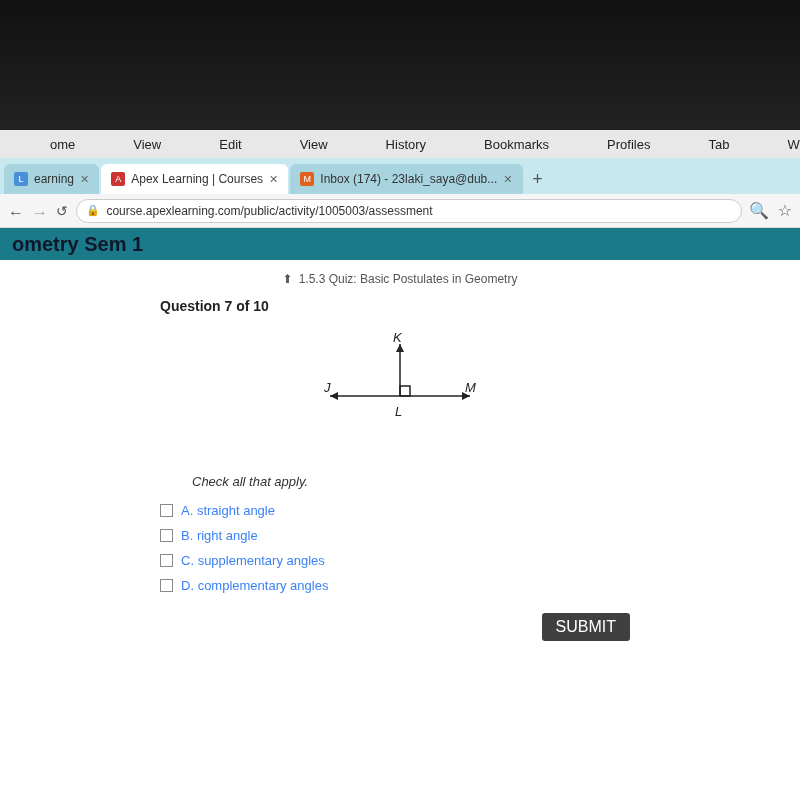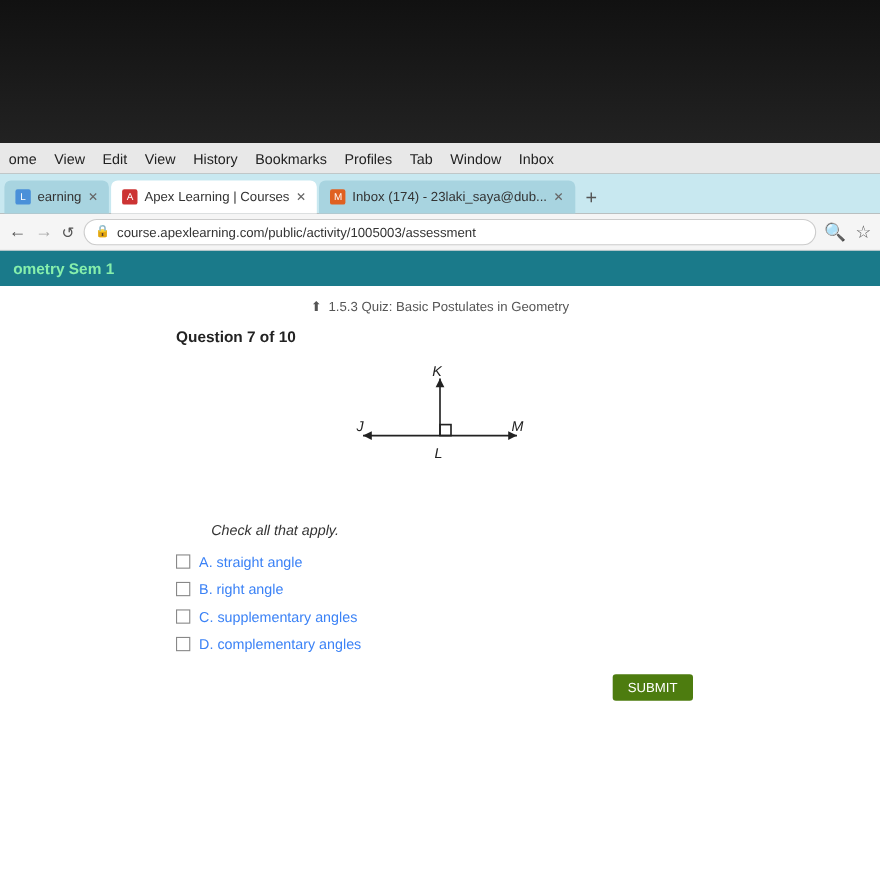--- a/index.html
+++ b/index.html
@@ -24,20 +24,21 @@
       display: flex;
       align-items: center;
       padding: 0 8px;
       gap: 16px;
       font-size: 13px;
       color: #222;
     }
 
     .menu-bar span {
       cursor: pointer;
+      margin-left: 42px;
     }
 
     
     .tab-bar {
       background: #c8e8f0;
       height: 36px;
       display: flex;
       align-items: flex-end;
       padding: 0 4px;
       gap: 2px;
@@ -144,22 +145,22 @@
     
     .breadcrumb-bar {
       background: #1a7a8a;
       height: 32px;
       display: flex;
       align-items: center;
       padding: 0 12px;
     }
 
     .breadcrumb-text {
-      color: #86efac;
-      font-size: 14px;
+      color: #0f172a;
+      font-size: 20px;
       font-weight: bold;
     }
 
     
     .main-content {
       background: white;
       flex: 1;
       height: calc(800px - 130px - 28px - 36px - 34px - 32px);
       overflow-y: auto;
       padding: 12px 0;
@@ -233,26 +234,26 @@
     }
 
     .submit-area {
       display: flex;
       justify-content: flex-end;
       margin-top: 20px;
       padding-right: 10px;
     }
 
     .submit-btn {
-      background: #4d7c0f;
+      background: #404040;
       color: white;
       border: none;
       border-radius: 3px;
       padding: 5px 14px;
-      font-size: 12px;
+      font-size: 16px;
       cursor: pointer;
     }
   </style>
 </head>
 <body>
 
 <div class="dark-top"></div>
 
 <div class="menu-bar">
   <span>ome</span>

